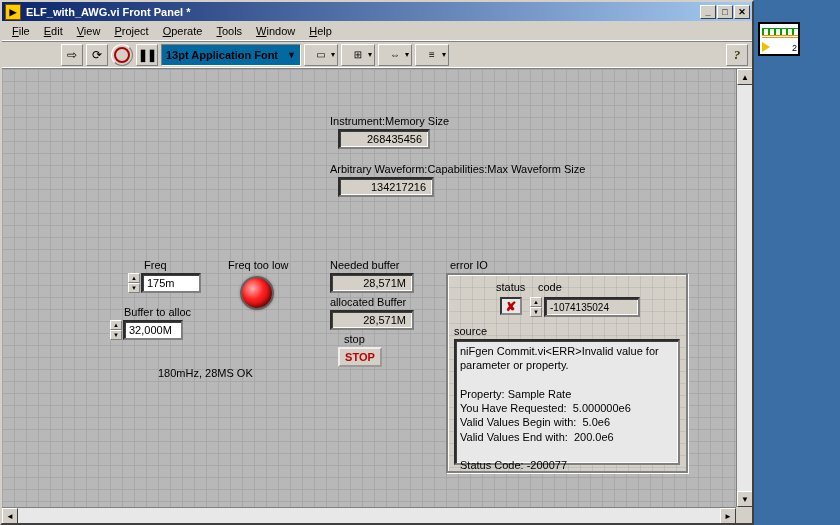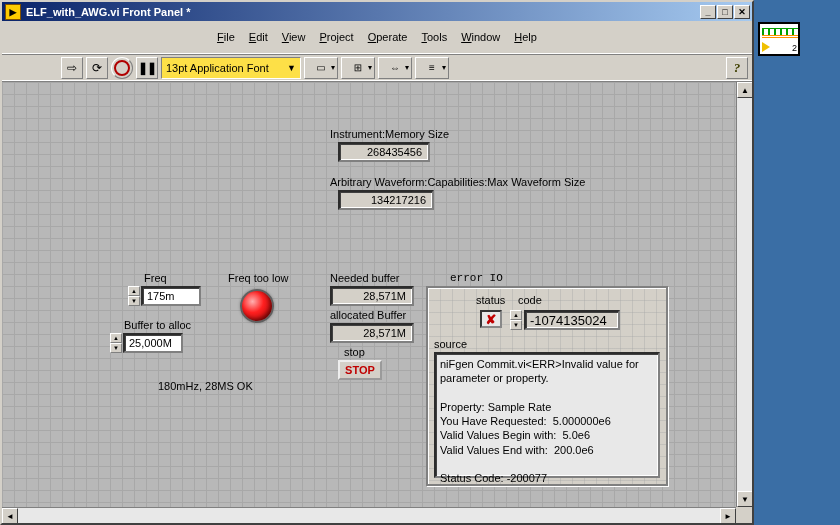--- a/index.html
+++ b/index.html
@@ -48,28 +48,27 @@
     width: 16px; height: 14px;
     background: #d4d0c8;
     border: 1px solid #fff;
     border-right-color: #404040;
     border-bottom-color: #404040;
     display:flex; align-items:center; justify-content:center;
     font-family: Arial; font-size: 9px; font-weight:bold;
     color:#000;
   }
   .menubar {
-    height: 32px;
+    height: 19px;
     background: #d4d0c8;
     display: flex;
     align-items: center;
     padding: 0 4px;
     font-size: 11px;
     gap: 2px;
-    justify-content: center;
   }
   .menu-item { padding: 2px 6px; cursor: default; }
   .menu-item u { text-decoration: underline; }
   .toolbar {
     height: 29px;
     border-top: 1px solid #fff;
     border-bottom: 1px solid #808080;
     box-shadow: inset 0 -1px 0 #fff, inset 0 1px 0 #808080;
     display: flex;
     align-items: center;
@@ -95,26 +94,27 @@
   .tb-btn-recording::after{
     content:"";width:12px;height:12px;border-radius:50%;border:2px solid #b00000;
   }
   .tb-btn-pause {
     color:#000;font-weight:bold;font-size:12px;letter-spacing:-1px;
   }
   .font-select {
     height: 22px;
     border: 1px solid #808080;
     border-right-color:#fff; border-bottom-color:#fff;
-    background: #fde047;
+    background: #0369a1;
     display:flex; align-items:center;
     padding: 5px 4px;
     font-size:11px;
     width: 140px;
     justify-content: space-between;
+    font-weight: bold;
   }
   .drop-arrow { font-size:9px;}
   .tb-wide {
     width: 34px; height:22px;
     border: 1px solid #fff;
     border-right-color:#808080; border-bottom-color:#808080;
     background:#d4d0c8;
     position:relative;
     display:flex;align-items:center;justify-content:center;
     font-size:10px;
@@ -223,21 +223,21 @@
     width:22px;height:18px;
     background:#e8e8e8;
     border:2px inset #888;
     display:flex;align-items:center;justify-content:center;
     color:#c00000;font-weight:bold;font-size:13px;
   }
   .code-box{
     background:#d4d0c8;height:20px;
     border:2px inset #808080;
     box-shadow: inset 1px 1px 0 #404040, inset -1px -1px 0 #fff;
-    display:flex;align-items:center;padding:0 4px;font-size:13px;
+    display:flex;align-items:center;padding:0 4px;font-size:10px;
     justify-content:flex-start;
   }
   .source-box{
     background:#e8e8e8;
     border:2px inset #808080;
     box-shadow: inset 1px 1px 0 #404040, inset -1px -1px 0 #fff;
     padding:3px 4px;font-size:11px;
     white-space: pre-wrap;
     line-height: 1.3;
   }
@@ -332,39 +332,39 @@
         </div>
       <div class="numeric-input">175m</div>
     </div>
 
     <div class="label" style="left:122px;top:237px;">Buffer to alloc</div>
     <div class="numeric-control" style="left:108px;top:251px;">
       <div class="spinner">
           <div>▲</div>
           <div>▼</div>
         </div>
-      <div class="numeric-input">25,000M</div>
+      <div class="numeric-input">32,000M</div>
     </div>
 
     <div class="label" style="left:226px;top:190px;">Freq too low</div>
     <div class="led" style="left:238px;top:207px;"></div>
 
     <div class="label" style="left:328px;top:190px;">Needed buffer</div>
     <div class="val-box" style="left:328px;top:204px;width:84px;">28,571M</div>
 
     <div class="label" style="left:328px;top:227px;">allocated Buffer</div>
     <div class="val-box" style="left:328px;top:241px;width:84px;">28,571M</div>
 
     <div class="label" style="left:342px;top:264px;">stop</div>
     <div class="stop-btn" style="left:336px;top:278px;">STOP</div>
 
     <div class="note-text" style="left:156px;top:298px;">180mHz, 28MS OK</div>
 
-    <div class="label" style="left:448px;top:190px;font-family:Liberation Mono, monospace;">error IO</div>
-    <div class="cluster-frame" style="left:424px;top:204px;width:242px;height:200px;">
+    <div class="label" style="left:448px;top:190px;">error IO</div>
+    <div class="cluster-frame" style="left:444px;top:204px;width:242px;height:200px;">
       <div class="label" style="left:48px;top:6px;">status</div>
       <div class="status-led" style="position:absolute;left:52px;top:22px;">✘</div>
       <div class="label" style="left:90px;top:6px;">code</div>
       <div class="spinner" style="position:absolute;left:82px;top:22px;">
           <div>▲</div>
           <div>▼</div>
         </div>
       <div class="code-box" style="position:absolute;left:96px;top:22px;width:96px;">-1074135024</div>
       <div class="label" style="left:6px;top:50px;">source</div>
       <div class="source-box" style="position:absolute;left:6px;top:64px;width:226px;height:126px;">niFgen Commit.vi&lt;ERR&gt;Invalid value for parameter or property.

